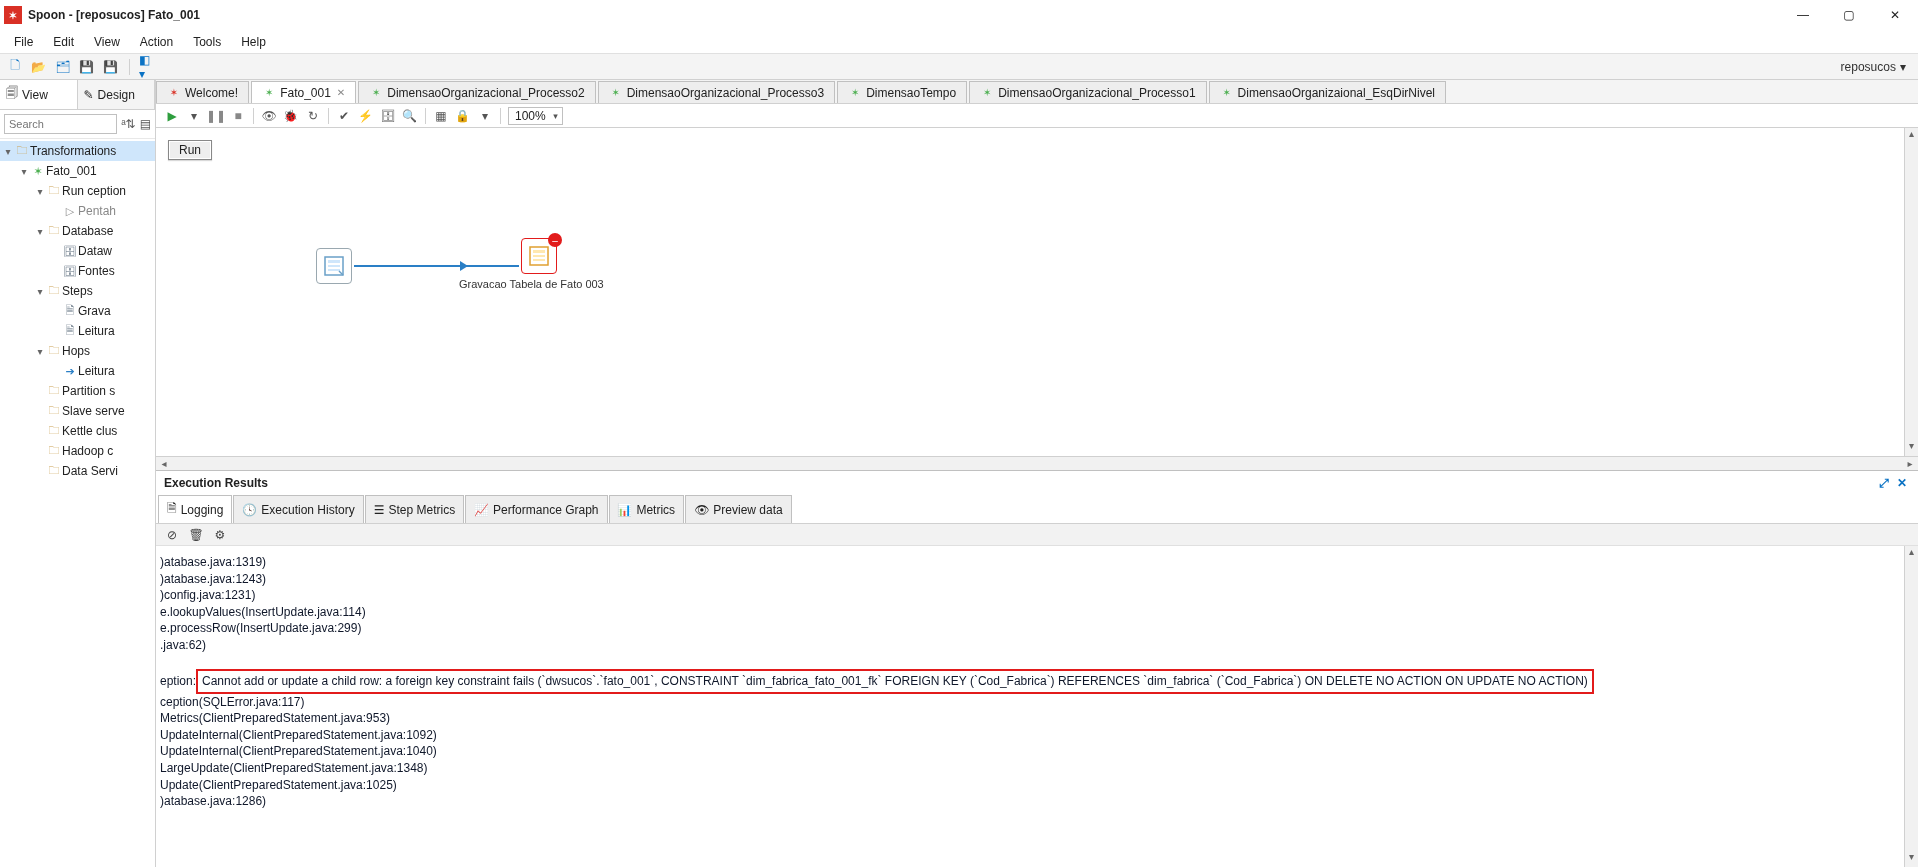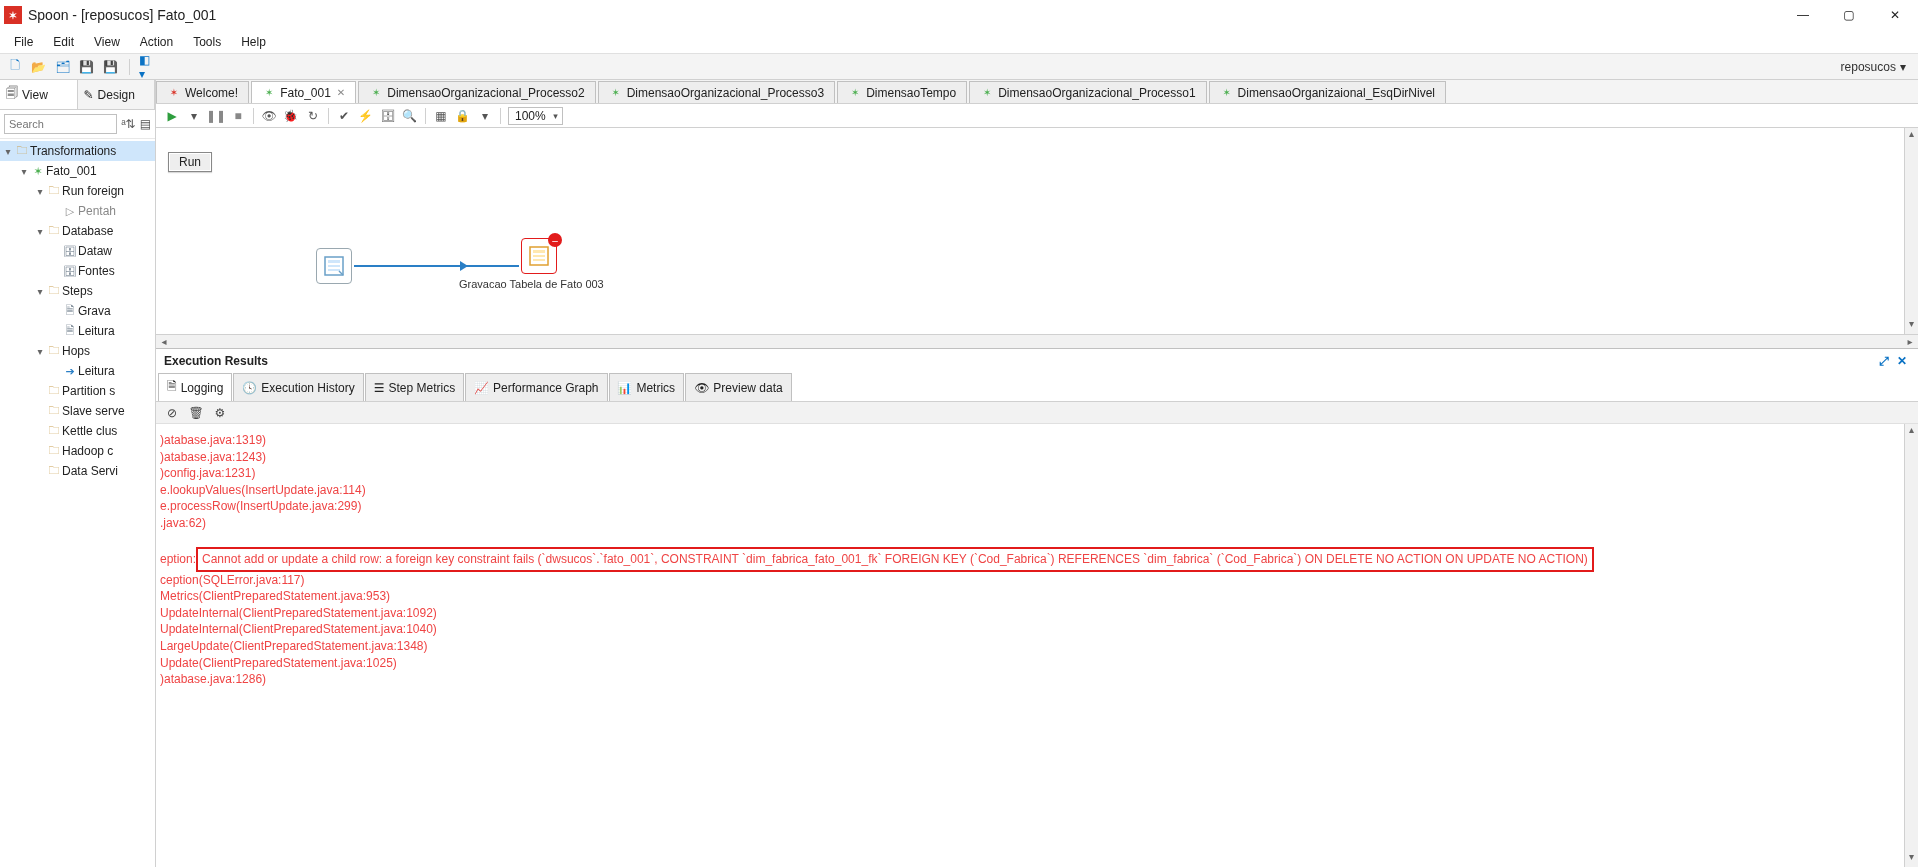--- a/index.html
+++ b/index.html
@@ -1,19 +1,19 @@
 <!DOCTYPE html>
 <html><head>
 <meta charset="utf-8">
 <style>
 * { margin:0; padding:0; box-sizing:border-box; font-family:"Segoe UI",Tahoma,sans-serif; font-size:12px; }
 body { background:#fff; color:#222; overflow:hidden; }
 .titlebar { height:30px; display:flex; align-items:center; padding:0 0 0 4px; background:#fff; }
 .titlebar .app-icon { width:18px; height:18px; background:#d93025; margin-right:6px; display:flex; align-items:center; justify-content:center; color:#fff; font-size:10px; font-weight:bold; }
-.titlebar .title { font-size:14px; color:#222; }
+.titlebar .title { font-size:12px; color:#222;font-weight:bold; }
 .titlebar .win-controls { margin-left:auto; display:flex; }
 .titlebar .win-btn { width:46px; height:30px; display:flex; align-items:center; justify-content:center; color:#222; }
 .menubar { height:24px; display:flex; align-items:center; padding:0 6px; gap:4px; border-bottom:1px solid #e0e0e0; }
 .menubar .menu-item { padding:2px 8px; border-radius:2px; }
 .toolbar { height:26px; display:flex; align-items:center; padding:0 6px; gap:6px; border-bottom:1px solid #d0d0d0; background:#f4f4f4; }
 .toolbar .tb-icon { width:18px; height:18px; display:flex; align-items:center; justify-content:center; color:#0a72c4; }
 .toolbar .spacer { flex:1; }
 .toolbar .repo { display:flex; align-items:center; gap:4px; padding:0 6px; color:#333; }
 .main { display:flex; height:calc(100vh - 80px); }
 .sidebar { width:156px; border-right:1px solid #d0d0d0; display:flex; flex-direction:column; overflow:hidden; }
@@ -33,43 +33,43 @@
 .etab.active { background:#fff; }
 .etab .tab-icon { width:14px; height:14px; display:flex; align-items:center; justify-content:center; font-size:10px; }
 .etab .close { color:#888; font-size:10px; margin-left:2px; }
 .canvas-toolbar { height:24px; display:flex; align-items:center; gap:2px; padding:0 6px; border-bottom:1px solid #d0d0d0; background:#fff; }
 .ctb-btn { width:20px; height:18px; display:flex; align-items:center; justify-content:center; color:#555; border-radius:2px; }
 .ctb-sep { width:1px; height:16px; background:#d0d0d0; margin:0 3px; }
 .zoom-combo { display:flex; align-items:center; border:1px solid #c0c0c0; height:18px; padding:0 16px 0 6px; position:relative; margin-left:2px; font-size:11px; }
 .zoom-combo::after { content:"▾"; position:absolute; right:4px; font-size:9px; color:#555; }
 .canvas-wrap { flex:1; position:relative; background:#fff; overflow:hidden; min-height:0; }
 .canvas { position:relative; width:100%; height:100%; }
-.run-knob { position:absolute; left:12px; top:24px; border:1px solid #888; background:#eee; padding:2px 10px; font-size:12px; box-shadow:inset 0 0 0 1px #fff, 0 1px 1px rgba(0,0,0,.15); }
+.run-knob { position:absolute; left:12px; top:12px; border:1px solid #888; background:#eee; padding:2px 10px; font-size:12px; box-shadow:inset 0 0 0 1px #fff, 0 1px 1px rgba(0,0,0,.15); }
 .step-box { position:absolute; width:36px; height:36px; border:1px solid #9aa8b0; background:#fff; border-radius:4px; display:flex; align-items:center; justify-content:center; }
 .step-box svg { width:24px; height:24px; }
 .step-label { position:absolute; font-size:11px; color:#333; white-space:nowrap; }
 .err-badge { position:absolute; width:14px; height:14px; background:#e21b1b; border-radius:50%; top:-6px; right:-6px; color:#fff; display:flex; align-items:center; justify-content:center; font-size:10px; }
 .hop-line { position:absolute; height:2px; background:#2a7fc6; }
 .hop-arrow { position:absolute; width:0; height:0; border-top:5px solid transparent; border-bottom:5px solid transparent; border-left:8px solid #2a7fc6; }
 .hscroll { height:14px; border-top:1px solid #d0d0d0; display:flex; align-items:center; background:#f1f1f1; }
 .hscroll .arrow { width:16px; text-align:center; color:#666; font-size:10px; }
 .hscroll .track { flex:1; height:100%; }
 .vscroll { position:absolute; right:0; top:0; bottom:0; width:14px; background:#f1f1f1; border-left:1px solid #d0d0d0; display:flex; flex-direction:column; align-items:center; }
 .vscroll .arrow { height:16px; width:100%; text-align:center; color:#666; font-size:10px; }
-.exec-results { border-top:1px solid #c0c0c0; display:flex; flex-direction:column; height:519px; }
+.exec-results { border-top:1px solid #c0c0c0; display:flex; flex-direction:column; height:397px; }
 .exec-header { display:flex; align-items:center; padding:4px 8px; font-weight:bold; font-size:13px; }
 .exec-header .exec-icons { margin-left:auto; display:flex; gap:2px; }
 .exec-header .exec-icons span { width:16px; height:16px; display:flex; align-items:center; justify-content:center; color:#0a72c4; }
 .log-tabs { display:flex; padding:0 2px; background:#fff; border-bottom:1px solid #d0d0d0; }
 .log-tab { display:flex; align-items:center; gap:4px; padding:3px 8px; border:1px solid #c0c0c0; border-bottom:none; background:#eee; margin-right:1px; font-size:11.5px; }
 .log-tab.active { background:#fff; }
 .log-toolbar { height:22px; display:flex; align-items:center; gap:8px; padding:0 8px; background:#f2f2f2; border-bottom:1px solid #e0e0e0; }
 .log-toolbar .lt-icon { width:16px; height:16px; display:flex; align-items:center; justify-content:center; color:#444; }
 .log-body { flex:1; overflow:hidden; position:relative; background:#fff; padding:8px 2px 8px 2px; }
-.log-line { font-size:12px; color:#ef4444; line-height:1.38; white-space:nowrap; overflow:hidden; padding-left:2px; }
+.log-line { font-size:12px; color:#0f172a; line-height:1.38; white-space:nowrap; overflow:hidden; padding-left:2px; }
 .log-line.blank { height:16px; }
 .log-highlight { border:2px solid #e21b1b; padding:2px 4px; margin-left:25px; display:inline-block; }
 .icon-folder { color:#caa052; }
 .icon-db { color:#5a6b7b; }
 .icon-tree-trans { color:#4caf50; }
 .play-green { color:#2e9e3e; }
 .pause-gray { color:#888; }
 </style>
 </head>
 <body>
@@ -133,21 +133,21 @@
           <span>Transformations</span>
         </div>
       <div class="tree-item" style="padding-left:18px;">
           <span class="twisty">▾</span>
           <span class="icon icon-tree-trans">✶</span>
           <span>Fato_001</span>
         </div>
       <div class="tree-item" style="padding-left:34px;">
           <span class="twisty">▾</span>
           <span class="icon icon-folder">🗀</span>
-          <span>Run foreign</span>
+          <span>Run ception</span>
         </div>
       <div class="tree-item" style="padding-left:62px;color:#888;">
           <span class="icon">▷</span>
           <span>Pentah</span>
         </div>
       <div class="tree-item" style="padding-left:34px;">
           <span class="twisty">▾</span>
           <span class="icon icon-folder">🗀</span>
           <span>Database</span>
         </div>

